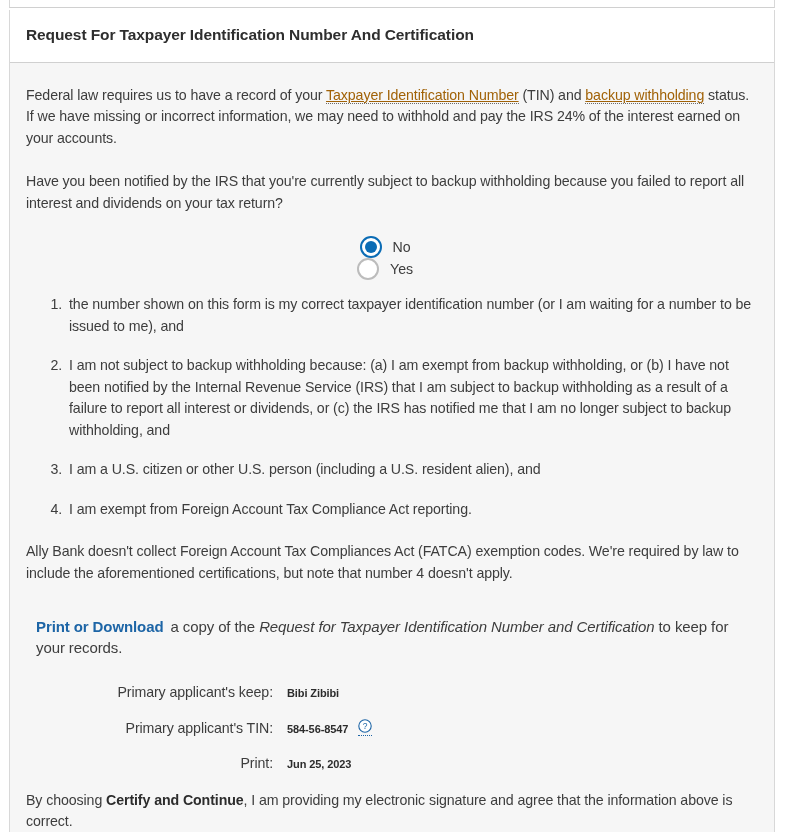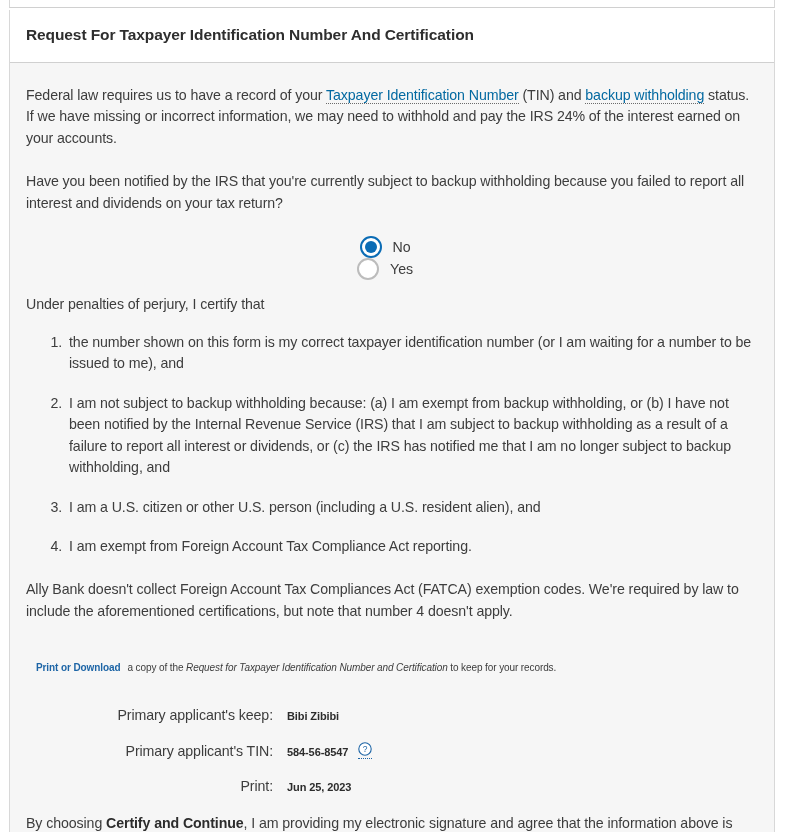--- a/index.html
+++ b/index.html
@@ -70,22 +70,23 @@
   p.para {
     margin: 0 0 22px 0;
     font-size: 14.2px;
     line-height: 21.5px;
     color: #3d3d3d;
     letter-spacing: -0.1px;
   }
 
   .gloss {
     border-bottom: 1px dotted #6b6b6b;
-    color: #0369a1;
+    color: #a16207;
     cursor: help;
+    text-decoration: underline;
   }
 
   
   .radio-row {
     display: flex;
     align-items: center;
     margin: 0 0 14px 0;
     padding-left: 10px;
     flex-direction: column;
   }
@@ -153,22 +154,22 @@
     margin: 20px 0 0 0;
     font-size: 14.2px;
     line-height: 22px;
     color: #3d3d3d;
     letter-spacing: -0.1px;
   }
 
   .print-row {
     margin: 32px 0 0 0;
     padding-left: 10px;
-    font-size: 10px;
-    line-height: 27px;
+    font-size: 15px;
+    line-height: 21px;
     color: #3d3d3d;
     letter-spacing: -0.1px;
   }
   .print-link {
     color: #1d65a6;
     font-weight: bold;
     text-decoration: none;
     cursor: pointer;
     margin-right: 7px;
   }
@@ -245,21 +246,20 @@
           <span class="radio-label">No</span>
         </div>
         <div class="radio-opt">
           <span class="radio-mark">
               <span class="radio-dot"></span>
             </span>
           <span class="radio-label">Yes</span>
         </div>
       </div>
 
-      <p class="certify-lead">Under penalties of perjury, I certify that</p>
 
       <ol class="cert-list">
         <li>the number shown on this form is my correct taxpayer identification number (or I am waiting for a number to be issued to me), and</li>
         <li>I am not subject to backup withholding because: (a) I am exempt from backup withholding, or (b) I have not been notified by the Internal Revenue Service (IRS) that I am subject to backup withholding as a result of a failure to report all interest or dividends, or (c) the IRS has notified me that I am no longer subject to backup withholding, and</li>
         <li>I am a U.S. citizen or other U.S. person (including a U.S. resident alien), and</li>
         <li>I am exempt from Foreign Account Tax Compliance Act reporting.</li>
       </ol>
 
       <p class="fatca-note">Ally Bank doesn't collect Foreign Account Tax Compliances Act (FATCA) exemption codes. We're required by law to include the aforementioned certifications, but note that number 4 doesn't apply.</p>
 

